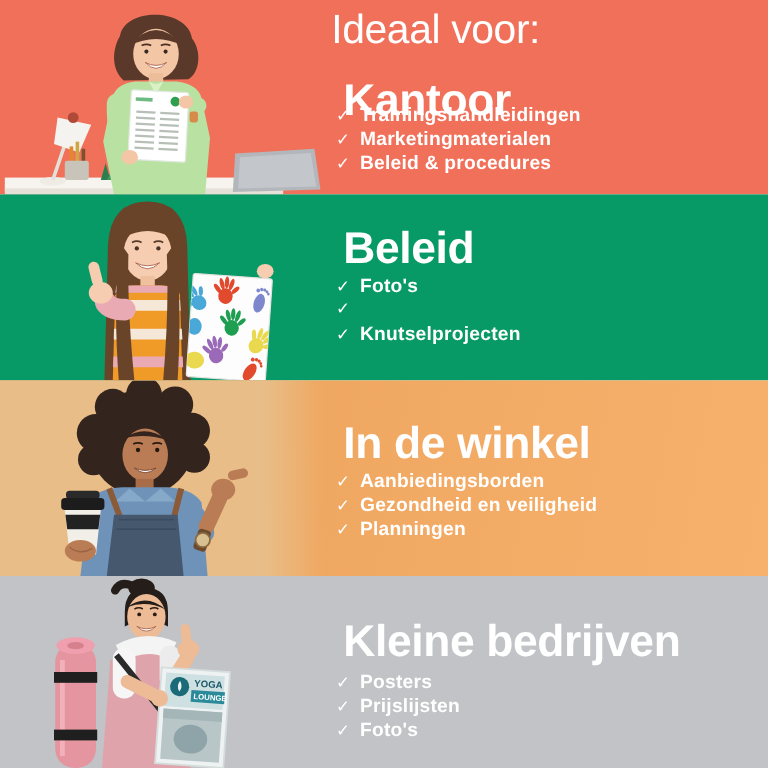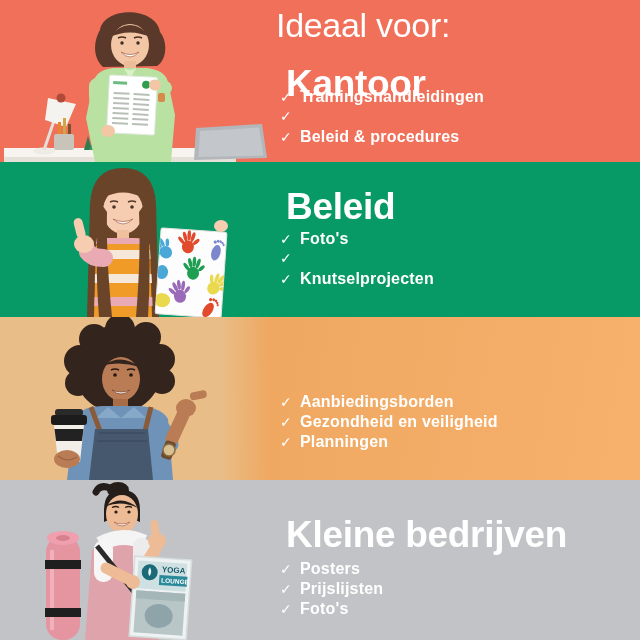--- a/index.html
+++ b/index.html
@@ -111,20 +111,21 @@
     <div class="content">
       <h1 class="intro">Ideaal voor:</h1>
       <h2 class="head">Kantoor</h2>
       <ul class="checklist">
         <li>
             <span class="chk">✓</span>
             <span class="lbl">Trainingshandleidingen</span>
           </li>
         <li>
             <span class="chk">✓</span>
+            <span class="lbl">Marketingmaterialen</span>
           </li>
         <li>
             <span class="chk">✓</span>
             <span class="lbl">Beleid &amp; procedures</span>
           </li>
       </ul>
     </div>
   </section>
 
   <section class="band b1">
@@ -268,20 +269,21 @@
           <rect x="55" y="92" width="28" height="7" rx="3" fill="#2a2a2a"></rect>
           <rect x="51" y="98" width="36" height="10" rx="3" fill="#1c1c1c"></rect>
           <path d="M54 108 L84 108 L80 145 L58 145 Z" fill="#f2efe8"></path>
           <path d="M54.5 112 L83.5 112 L82 124 L56 124 Z" fill="#222222"></path>
           <ellipse cx="67" cy="142" rx="13" ry="9" fill="#b97c54"></ellipse>
           <path d="M58 139 Q67 146 77 140" stroke="#9a6542" stroke-width="1.2" fill="none"></path>
         </g>
       </svg>
     </div>
     <div class="content">
+      <h2 class="head">In de winkel</h2>
       <ul class="checklist">
         <li>
             <span class="chk">✓</span>
             <span class="lbl">Aanbiedingsborden</span>
           </li>
         <li>
             <span class="chk">✓</span>
             <span class="lbl">Gezondheid en veiligheid</span>
           </li>
         <li>

